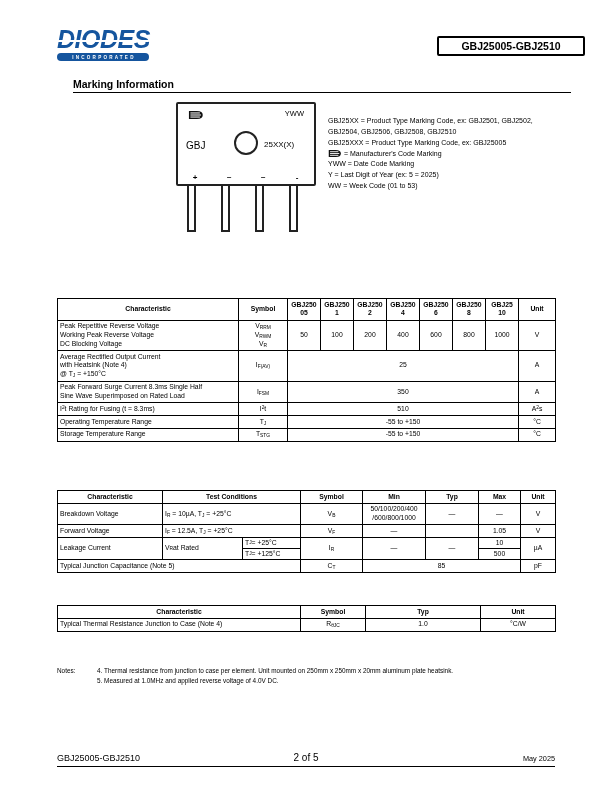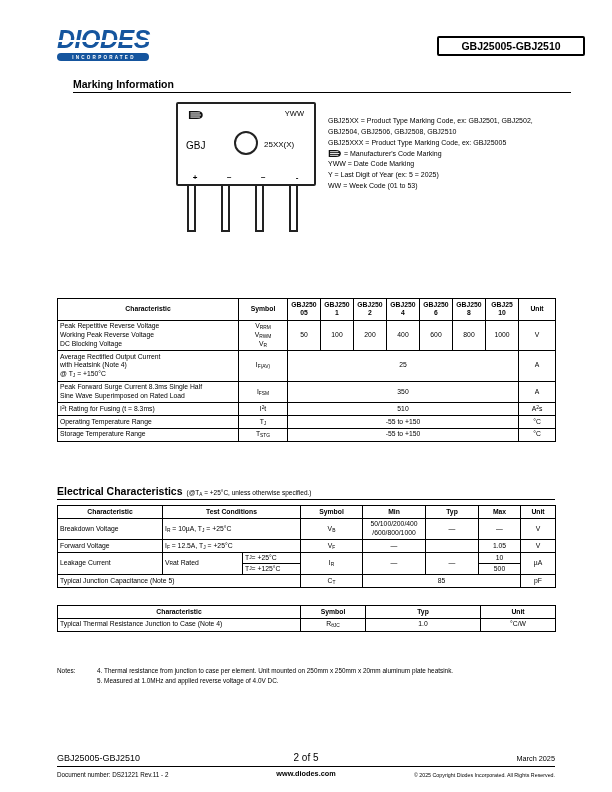--- a/index.html
+++ b/index.html
@@ -202,24 +202,20 @@
           <td class="left">Storage Temperature Range</td>
           <td>T<sub>STG</sub></td>
           <td colspan="7">-55 to +150</td>
           <td>°C</td>
         </tr>
       </tbody>
     </table>
   </div>
 
   <div class="sec" id="sec-elec">
-    <div class="sec-bar">
-      <span class="sec-title">Electrical Characteristics</span>
-      <span class="sec-sub">(@T<sub>A</sub> = +25°C, unless otherwise specified.)</span>
-    </div>
     <table class="tbl">
       <colgroup>
         <col style="width:105px">
           <col style="width:138px">
           <col style="width:62px">
         <col style="width:63px">
           <col style="width:53px">
           <col style="width:42px">
           <col style="width:35px">
       </colgroup>
@@ -313,23 +309,18 @@
     <div class="notes-items">
       <div>4. Thermal resistance from junction to case per element. Unit mounted on 250mm x 250mm x 20mm aluminum plate heatsink.</div>
       <div>5. Measured at 1.0MHz and applied reverse voltage of 4.0V DC.</div>
     </div>
   </div>
 
   <div class="footer">
     <div class="f-row">
       <div class="f-col f-part">GBJ25005-GBJ2510</div>
       <div class="f-col f-c f-page">2 of 5</div>
-      <div class="f-col f-r f-date">March 2025</div>
+      <div class="f-col f-r f-date">May 2025</div>
     </div>
     <div class="f-rule"></div>
-    <div class="f-row">
-      <div class="f-col f-doc">Document number: DS21221 Rev.11 - 2</div>
-      <div class="f-col f-c f-site">www.diodes.com</div>
-      <div class="f-col f-r f-copy">© 2025 Copyright Diodes Incorporated. All Rights Reserved.</div>
-    </div>
   </div>
 
 </div>
 
 </body></html>

